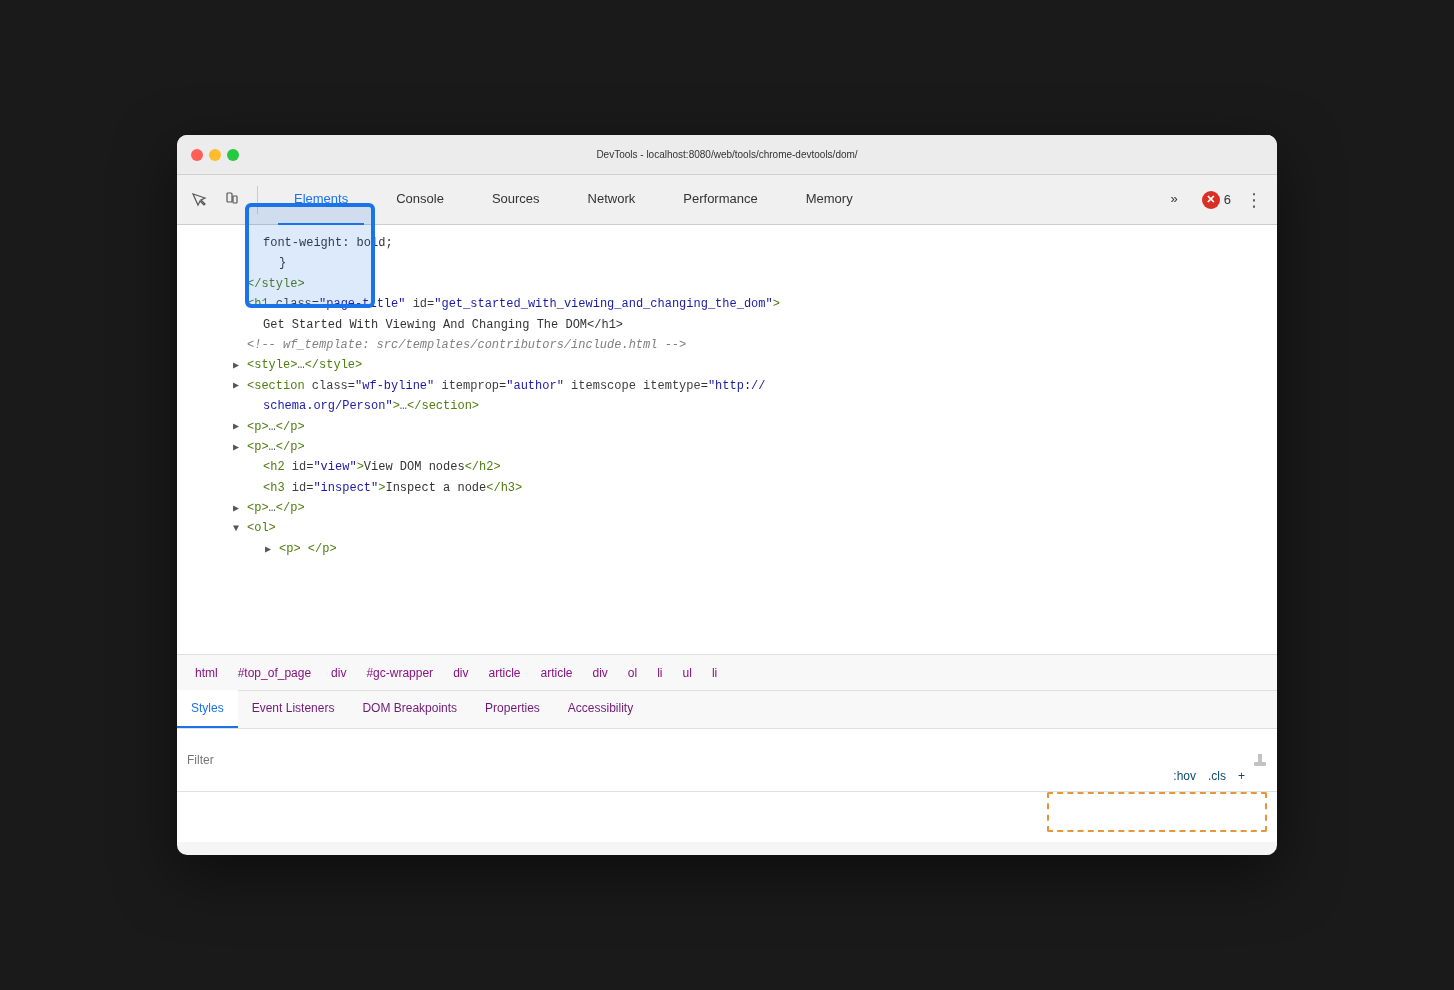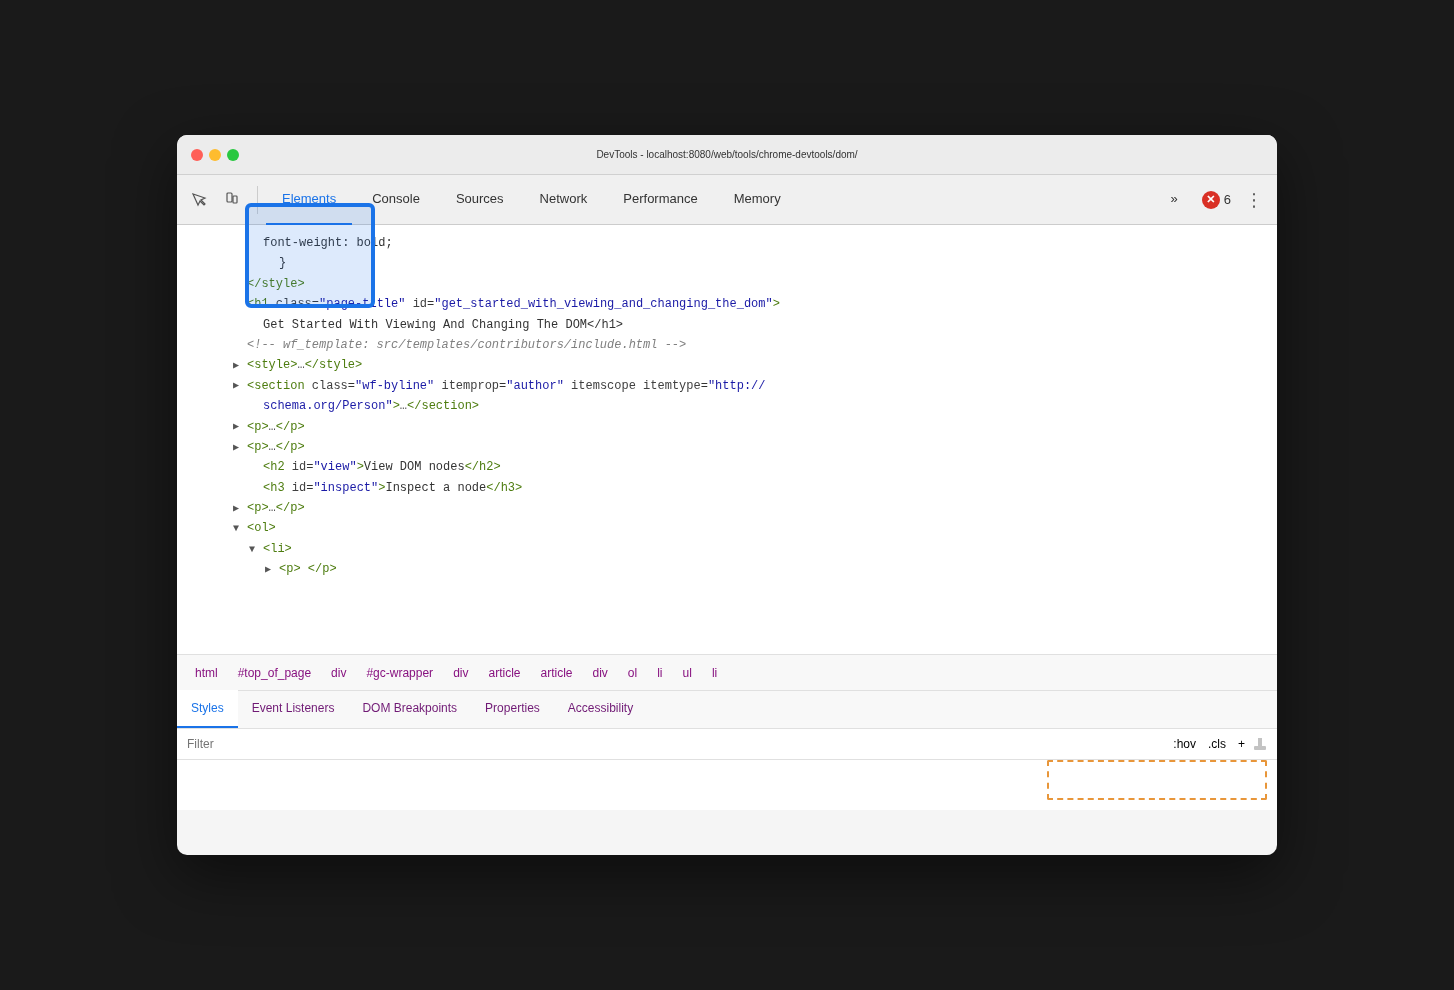--- a/index.html
+++ b/index.html
@@ -68,21 +68,21 @@
     .wc-max { background: #28c840; }
 
     
     .devtools-toolbar {
       background: #f0f0f0;
       height: 50px;
       display: flex;
       align-items: center;
       border-bottom: 1px solid #ccc;
       padding: 0 8px;
-      gap: 4px;
+      gap: 16px;
     }
     .toolbar-icons {
       display: flex;
       align-items: center;
       gap: 4px;
       padding-right: 12px;
       border-right: 1px solid #ccc;
       margin-right: 4px;
     }
     .toolbar-icon-btn {
@@ -262,26 +262,27 @@
       color: #555;
       background: transparent;
     }
     .filter-buttons {
       display: flex;
       gap: 4px;
       align-items: center;
     }
     .filter-btn {
       font-size: 12px;
-      color: #000000;
+      color: #0c4a6e;
       cursor: pointer;
       padding: 2px 4px;
       border-radius: 2px;
       background: transparent;
       border: none;
+      margin-top: 32px;
     }
 
     
     .orange-box {
       position: absolute;
       bottom: 10px;
       right: 10px;
       width: 220px;
       height: 40px;
       border: 2px dashed #e8963a;
@@ -423,24 +424,20 @@
     <div class="dom-line indent-3">
       <span class="arrow arrow-right"></span>
       <span class="tag">&lt;p&gt;</span><span class="ellipsis">…</span><span class="tag">&lt;/p&gt;</span>
     </div>
 
     <div class="dom-line indent-3">
       <span class="arrow arrow-down"></span>
       <span class="tag">&lt;ol&gt;</span>
     </div>
 
-    <div class="dom-line indent-4">
-      <span class="arrow arrow-down"></span>
-      <span class="tag">&lt;li&gt;</span>
-    </div>
 
     <div class="dom-line indent-5">
       <span class="arrow arrow-right"></span>
       <span class="tag">&lt;p&gt;</span><span class="text-content"> </span><span class="tag">&lt;/p&gt;</span>
     </div>
 
   </div>
 
   <div class="breadcrumb-bar">
     <span class="breadcrumb-item">html</span>

